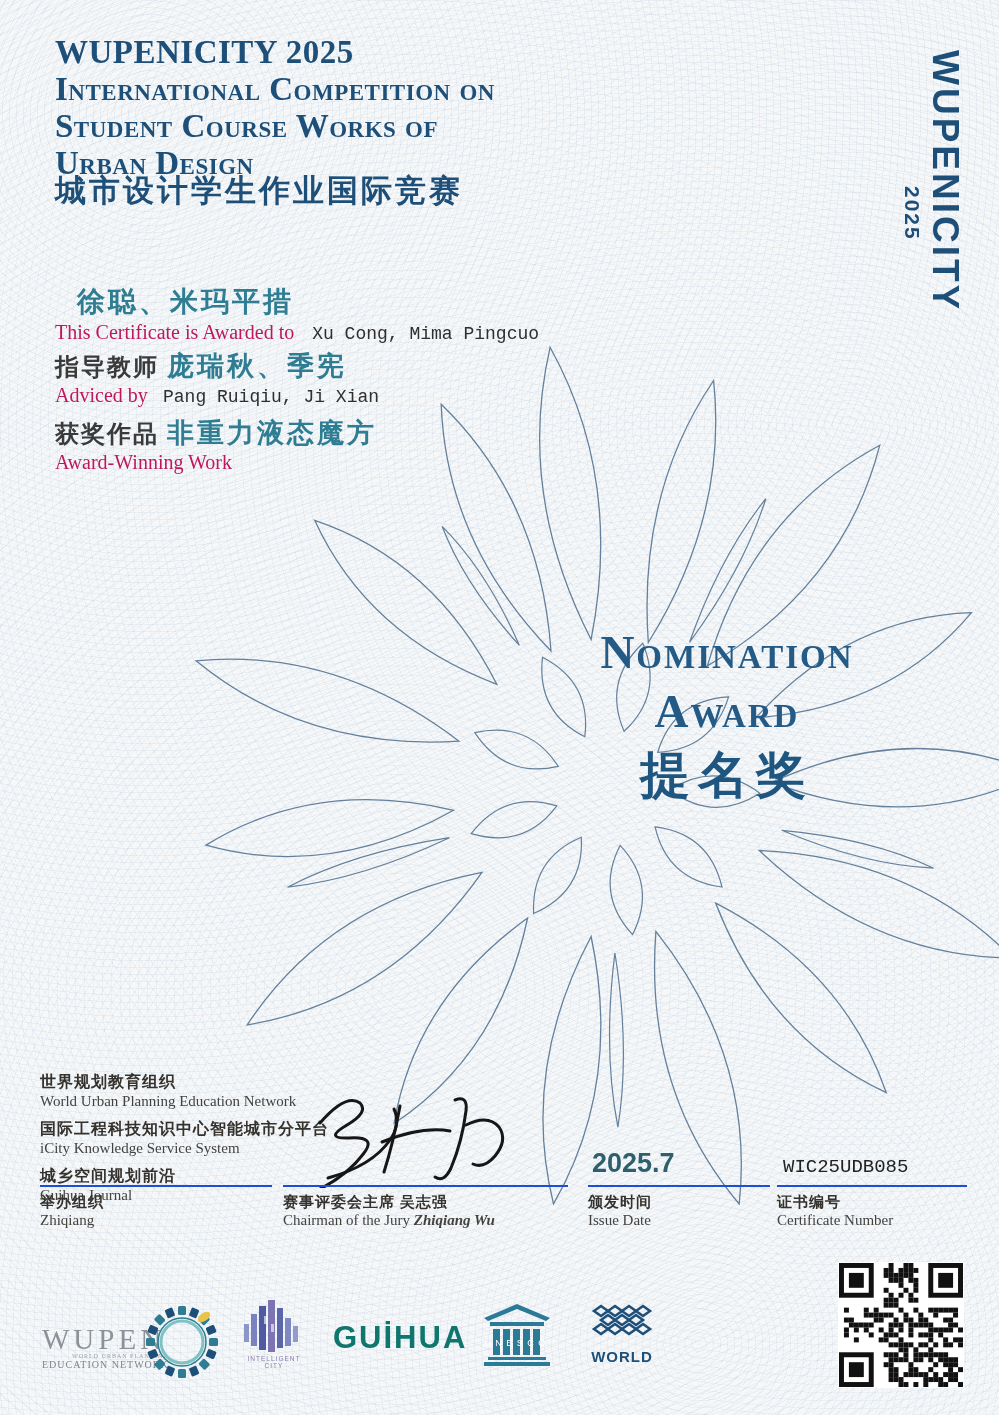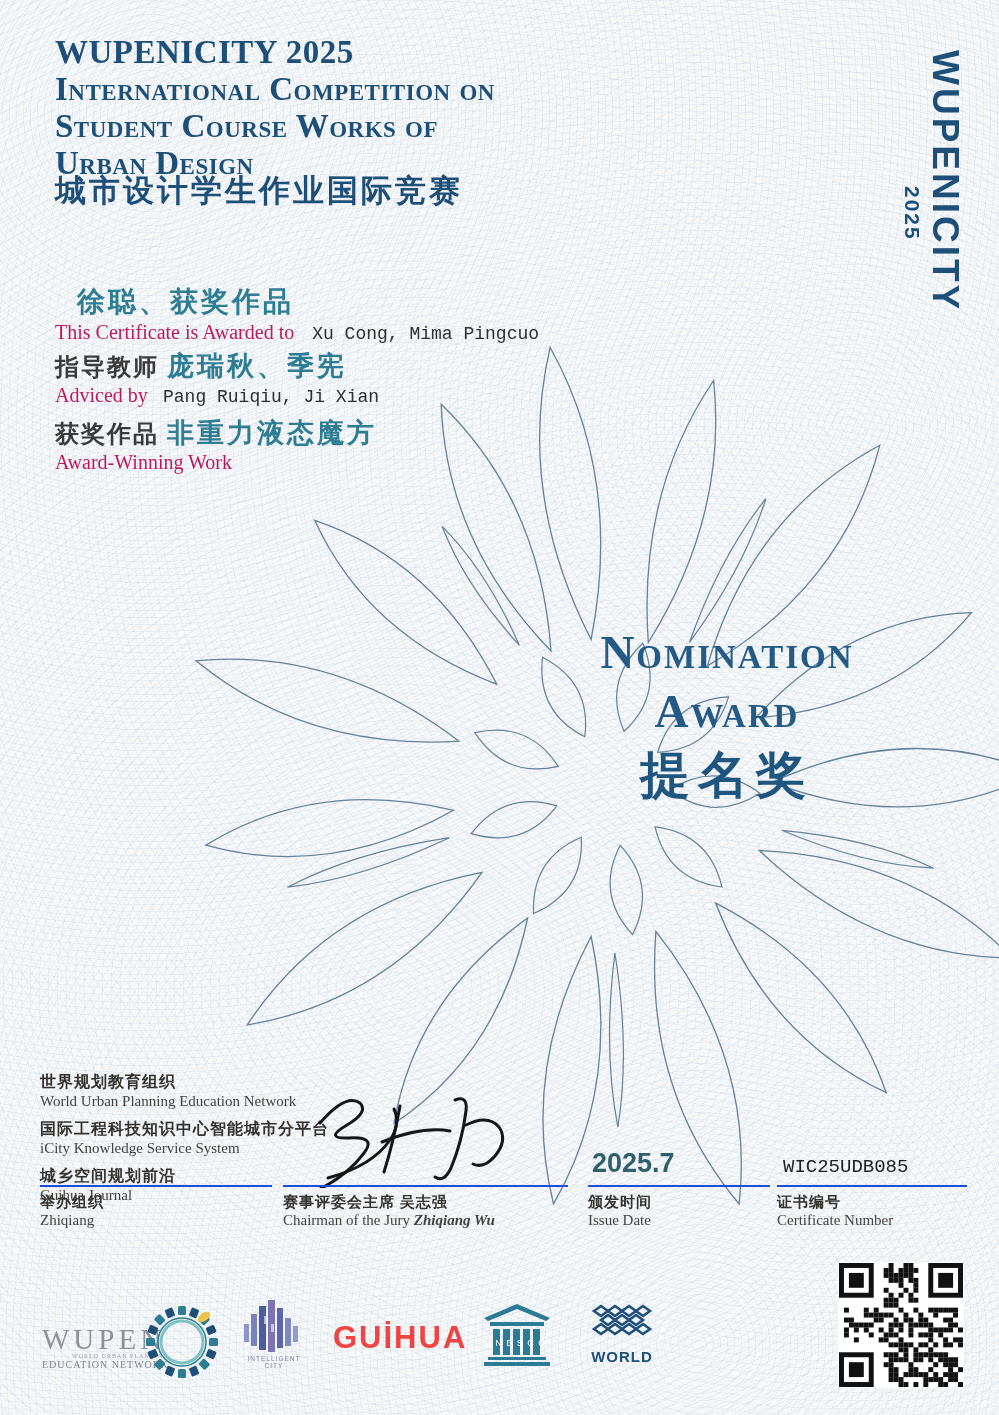--- a/index.html
+++ b/index.html
@@ -81,21 +81,21 @@
   .wupen-text { left:42px; top:1325px; color:#8d9298; }
   .wupen-text .w1 { font-size:29px; letter-spacing:4px; font-variant:small-caps; line-height:28px; }
   .wupen-text .w2 { font-size:6px;  letter-spacing:1px; text-align:right; color:#9aa0a6; }
   .wupen-text .w3 { font-size:10px; letter-spacing:1px; color:#7e8489; }
   .ic-caption { left:238px; top:1355px; width:72px; text-align:center;
                 color:#8a7fa8; font-size:6.5px; letter-spacing:1px;
                 font-family:"Liberation Sans", sans-serif; }
   .ic-caption2 { left:238px; top:1366px; width:72px; text-align:center;
                  color:#c9c6d4; font-size:5px; letter-spacing:1px;
                  font-family:"Liberation Sans", sans-serif; }
-  .guihua { left:333px; top:1320px; color:#ef4444; font-weight:800;
+  .guihua { left:333px; top:1320px; color:#0f766e; font-weight:800;
             font-family:"Liberation Sans", sans-serif; font-size:31px; letter-spacing:2px; }
   .ikcest-caption { left:589px; top:1348px; width:66px; text-align:center;
             color:#1d4f78; font-weight:800; font-family:"Liberation Sans", sans-serif;
             font-size:15px; letter-spacing:1px; }
   svg { display:block; }
 </style>
 </head>
 <body>
 
 <svg id="flower" class="abs" width="999" height="1415" viewBox="0 0 999 1415" style="left:0;top:0;pointer-events:none;">
@@ -136,21 +136,21 @@
   <span class="sc">Student Course Works of</span>
   <span class="sc">Urban Design</span>
 </div>
 <div class="abs title-cn">城市设计学生作业国际竞赛</div>
 
 <div class="abs side-wordmark">WUPENICITY</div>
 <div class="abs side-year">2025</div>
 
 <div class="abs blk-recipient">
   <div class="pair-row">
-    <span class="val-cn">徐聪、获奖作品</span>
+    <span class="val-cn">徐聪、米玛平措</span>
   </div>
   <div class="pair-row">
     <span class="lab-en">This Certificate is Awarded to</span>
     <span class="val-en">Xu Cong, Mima Pingcuo</span>
   </div>
 </div>
 
 <div class="abs blk-advisor">
   <div class="pair-row">
     <span class="lab-cn minw">指导教师</span>

